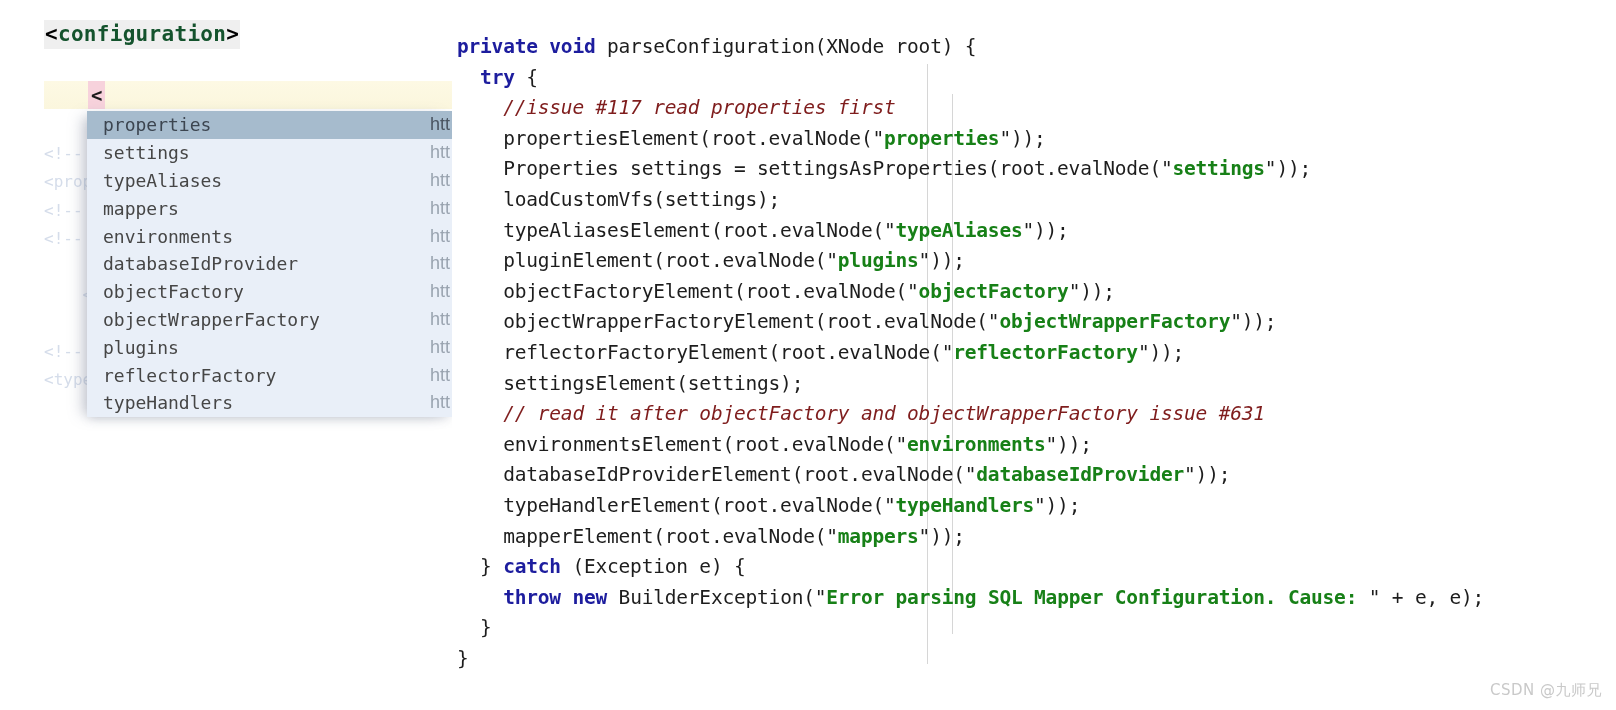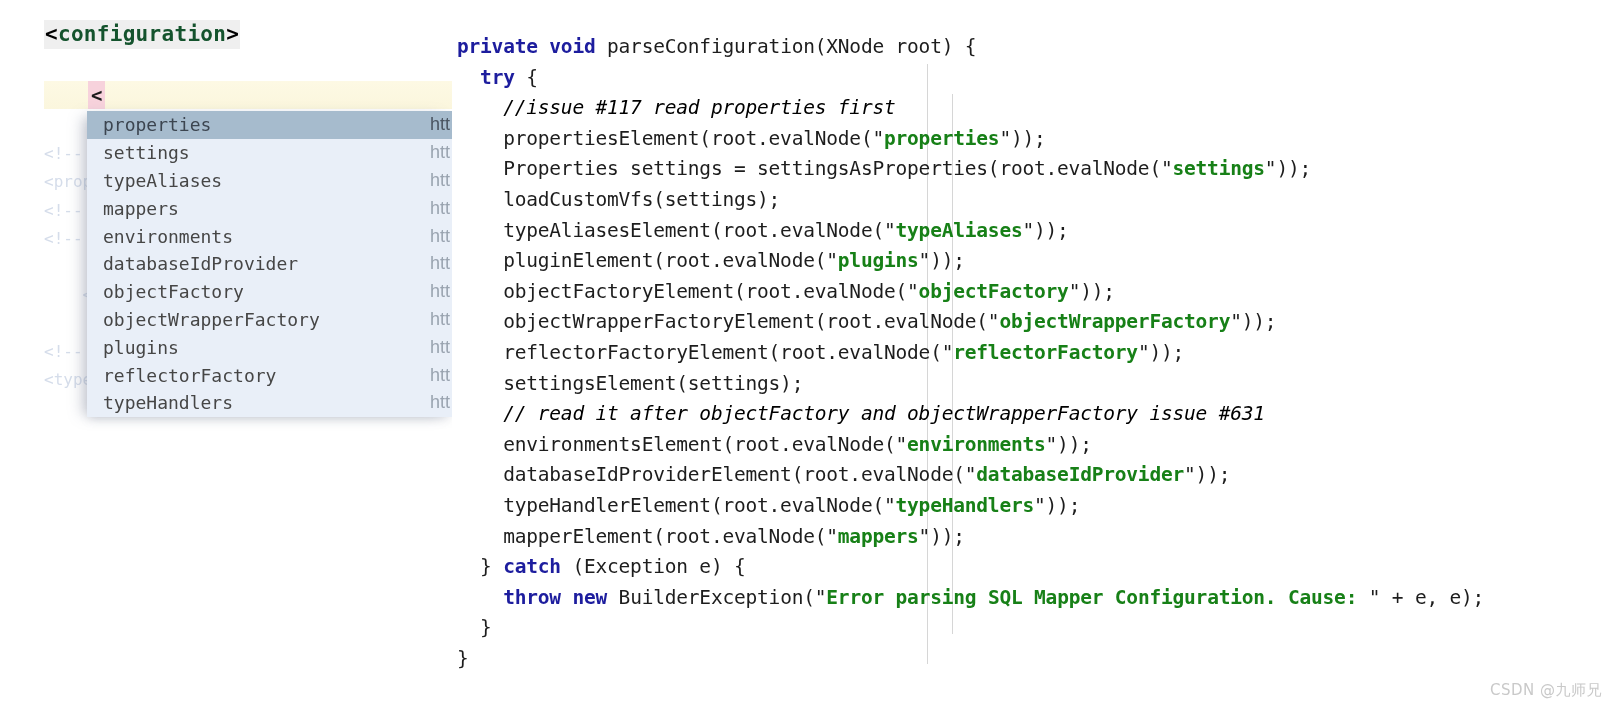--- a/index.html
+++ b/index.html
@@ -139,21 +139,21 @@
     font-family: "DejaVu Sans Mono", monospace;
     font-size: 19.5px;
     line-height: 30.6px;
     color: #1d1d1d;
     white-space: pre;
     letter-spacing: -0.2px;
   }
   .cl { display: block; height: 30.6px; }
   .kw  { color: #1d1d9e; font-weight: bold; }
   .str { color: #178017; font-weight: bold; }
-  .cmt { color: #000000; font-style: italic; }
+  .cmt { color: #7f1d1d; font-style: italic; }
   .q   { color: #1d1d1d; font-weight: normal; }
 
   
   .guide {
     position: absolute;
     width: 1px;
     background: #d6d6d6;
   }
   #guide1 { left: 475px; top: 60px;  height: 600px; }
   #guide2 { left: 500px; top: 90px;  height: 540px; }

